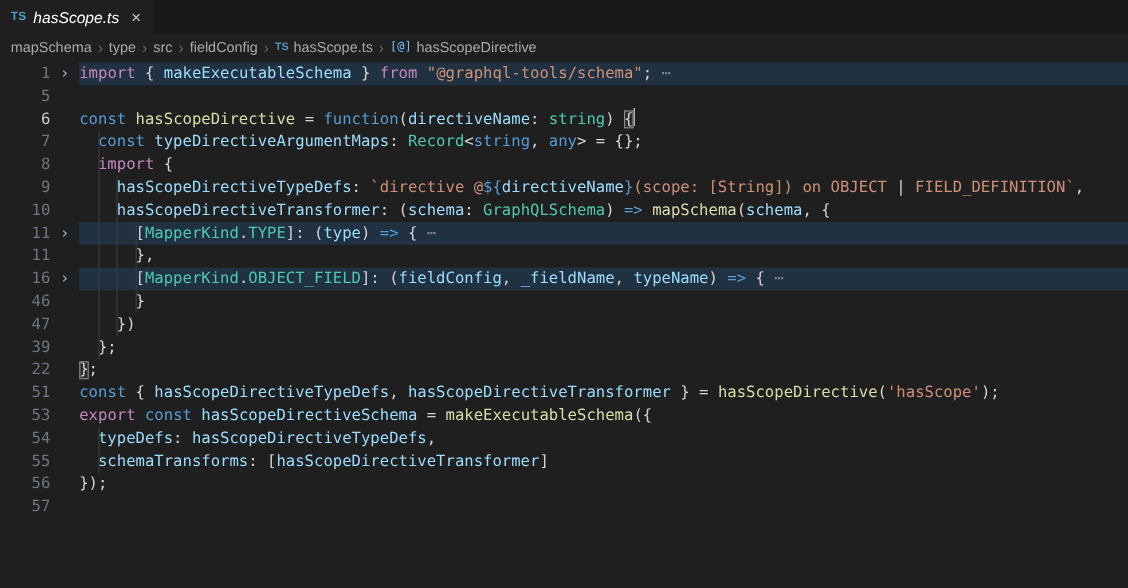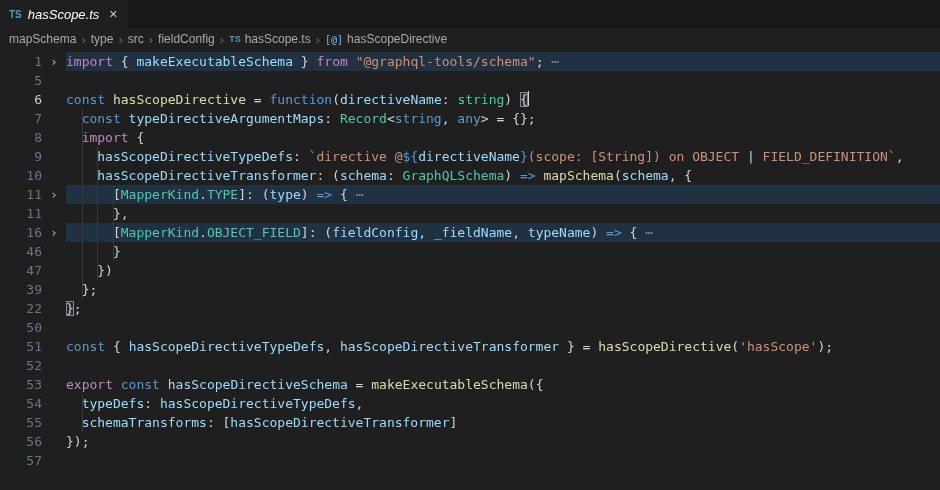--- a/index.html
+++ b/index.html
@@ -81,21 +81,19 @@
     <div class="line"><span class="num">8</span><span class="chev"></span><span class="code" style="padding-left: 2ch;"><span class="guide" style="left: 2ch;"></span><span class="tok kw" style="color: rgb(197, 134, 192);">import</span><span class="tok pun" style="color: rgb(212, 212, 212);"> {</span></span></div>
     <div class="line"><span class="num">9</span><span class="chev"></span><span class="code" style="padding-left: 4ch;"><span class="guide" style="left: 2ch;"></span><span class="guide" style="left: 4ch;"></span><span class="tok var" style="color: rgb(156, 220, 254);">hasScopeDirectiveTypeDefs</span><span class="tok pun" style="color: rgb(212, 212, 212);">: </span><span class="tok str" style="color: rgb(206, 145, 120);">`directive @</span><span class="tok kw2" style="color: rgb(86, 156, 214);">${</span><span class="tok var" style="color: rgb(156, 220, 254);">directiveName</span><span class="tok kw2" style="color: rgb(86, 156, 214);">}</span><span class="tok str" style="color: rgb(206, 145, 120);">(scope: [String]) on OBJECT </span><span class="tok pun" style="color: rgb(212, 212, 212);">|</span><span class="tok str" style="color: rgb(206, 145, 120);"> FIELD_DEFINITION`</span><span class="tok pun" style="color: rgb(212, 212, 212);">,</span></span></div>
     <div class="line"><span class="num">10</span><span class="chev"></span><span class="code" style="padding-left: 4ch;"><span class="guide" style="left: 2ch;"></span><span class="guide" style="left: 4ch;"></span><span class="tok var" style="color: rgb(156, 220, 254);">hasScopeDirectiveTransformer</span><span class="tok pun" style="color: rgb(212, 212, 212);">: (</span><span class="tok var" style="color: rgb(156, 220, 254);">schema</span><span class="tok pun" style="color: rgb(212, 212, 212);">: </span><span class="tok type" style="color: rgb(78, 201, 176);">GraphQLSchema</span><span class="tok pun" style="color: rgb(212, 212, 212);">) </span><span class="tok kw2" style="color: rgb(86, 156, 214);">=&gt;</span><span class="tok pun" style="color: rgb(212, 212, 212);"> </span><span class="tok fn" style="color: rgb(220, 220, 170);">mapSchema</span><span class="tok pun" style="color: rgb(212, 212, 212);">(</span><span class="tok var" style="color: rgb(156, 220, 254);">schema</span><span class="tok pun" style="color: rgb(212, 212, 212);">, {</span></span></div>
     <div class="line hl"><span class="num">11</span><span class="chev">›</span><span class="code" style="padding-left: 6ch;"><span class="guide" style="left: 2ch;"></span><span class="guide" style="left: 4ch;"></span><span class="guide" style="left: 6ch;"></span><span class="tok pun" style="color: rgb(212, 212, 212);">[</span><span class="tok type" style="color: rgb(78, 201, 176);">MapperKind</span><span class="tok pun" style="color: rgb(212, 212, 212);">.</span><span class="tok type" style="color: rgb(78, 201, 176);">TYPE</span><span class="tok pun" style="color: rgb(212, 212, 212);">]: (</span><span class="tok var" style="color: rgb(156, 220, 254);">type</span><span class="tok pun" style="color: rgb(212, 212, 212);">) </span><span class="tok kw2" style="color: rgb(86, 156, 214);">=&gt;</span><span class="tok pun" style="color: rgb(212, 212, 212);"> { </span><span class="tok fold fold-badge" style="color: rgb(138, 138, 138);">⋯</span></span></div>
     <div class="line"><span class="num">11</span><span class="chev"></span><span class="code" style="padding-left: 6ch;"><span class="guide" style="left: 2ch;"></span><span class="guide" style="left: 4ch;"></span><span class="guide" style="left: 6ch;"></span><span class="tok pun" style="color: rgb(212, 212, 212);">},</span></span></div>
     <div class="line hl"><span class="num">16</span><span class="chev">›</span><span class="code" style="padding-left: 6ch;"><span class="guide" style="left: 2ch;"></span><span class="guide" style="left: 4ch;"></span><span class="guide" style="left: 6ch;"></span><span class="tok pun" style="color: rgb(212, 212, 212);">[</span><span class="tok type" style="color: rgb(78, 201, 176);">MapperKind</span><span class="tok pun" style="color: rgb(212, 212, 212);">.</span><span class="tok type" style="color: rgb(78, 201, 176);">OBJECT_FIELD</span><span class="tok pun" style="color: rgb(212, 212, 212);">]: (</span><span class="tok var" style="color: rgb(156, 220, 254);">fieldConfig</span><span class="tok pun" style="color: rgb(212, 212, 212);">, </span><span class="tok var" style="color: rgb(156, 220, 254);">_fieldName</span><span class="tok pun" style="color: rgb(212, 212, 212);">, </span><span class="tok var" style="color: rgb(156, 220, 254);">typeName</span><span class="tok pun" style="color: rgb(212, 212, 212);">) </span><span class="tok kw2" style="color: rgb(86, 156, 214);">=&gt;</span><span class="tok pun" style="color: rgb(212, 212, 212);"> { </span><span class="tok fold fold-badge" style="color: rgb(138, 138, 138);">⋯</span></span></div>
     <div class="line"><span class="num">46</span><span class="chev"></span><span class="code" style="padding-left: 6ch;"><span class="guide" style="left: 2ch;"></span><span class="guide" style="left: 4ch;"></span><span class="guide" style="left: 6ch;"></span><span class="tok pun" style="color: rgb(212, 212, 212);">}</span></span></div>
     <div class="line"><span class="num">47</span><span class="chev"></span><span class="code" style="padding-left: 4ch;"><span class="guide" style="left: 2ch;"></span><span class="guide" style="left: 4ch;"></span><span class="tok pun" style="color: rgb(212, 212, 212);">})</span></span></div>
     <div class="line"><span class="num">39</span><span class="chev"></span><span class="code" style="padding-left: 2ch;"><span class="guide" style="left: 2ch;"></span><span class="tok pun" style="color: rgb(212, 212, 212);">};</span></span></div>
     <div class="line"><span class="num">22</span><span class="chev"></span><span class="code" style="padding-left: 0ch;"><span class="tok bm" style="color: rgb(212, 212, 212);">}</span><span class="tok pun" style="color: rgb(212, 212, 212);">;</span></span></div>
-    <div class="line"><span class="num">50</span><span class="chev"></span><span class="code" style="padding-left: 0ch;"></span></div>
     <div class="line"><span class="num">51</span><span class="chev"></span><span class="code" style="padding-left: 0ch;"><span class="tok kw2" style="color: rgb(86, 156, 214);">const</span><span class="tok pun" style="color: rgb(212, 212, 212);"> { </span><span class="tok var" style="color: rgb(156, 220, 254);">hasScopeDirectiveTypeDefs</span><span class="tok pun" style="color: rgb(212, 212, 212);">, </span><span class="tok var" style="color: rgb(156, 220, 254);">hasScopeDirectiveTransformer</span><span class="tok pun" style="color: rgb(212, 212, 212);"> } = </span><span class="tok fn" style="color: rgb(220, 220, 170);">hasScopeDirective</span><span class="tok pun" style="color: rgb(212, 212, 212);">(</span><span class="tok str" style="color: rgb(206, 145, 120);">'hasScope'</span><span class="tok pun" style="color: rgb(212, 212, 212);">);</span></span></div>
-    <div class="line"><span class="num">52</span><span class="chev"></span><span class="code" style="padding-left: 0ch;"></span></div>
     <div class="line"><span class="num">53</span><span class="chev"></span><span class="code" style="padding-left: 0ch;"><span class="tok kw" style="color: rgb(197, 134, 192);">export</span><span class="tok pun" style="color: rgb(212, 212, 212);"> </span><span class="tok kw2" style="color: rgb(86, 156, 214);">const</span><span class="tok pun" style="color: rgb(212, 212, 212);"> </span><span class="tok var" style="color: rgb(156, 220, 254);">hasScopeDirectiveSchema</span><span class="tok pun" style="color: rgb(212, 212, 212);"> = </span><span class="tok fn" style="color: rgb(220, 220, 170);">makeExecutableSchema</span><span class="tok pun" style="color: rgb(212, 212, 212);">({</span></span></div>
     <div class="line"><span class="num">54</span><span class="chev"></span><span class="code" style="padding-left: 2ch;"><span class="guide" style="left: 2ch;"></span><span class="tok var" style="color: rgb(156, 220, 254);">typeDefs</span><span class="tok pun" style="color: rgb(212, 212, 212);">: </span><span class="tok var" style="color: rgb(156, 220, 254);">hasScopeDirectiveTypeDefs</span><span class="tok pun" style="color: rgb(212, 212, 212);">,</span></span></div>
     <div class="line"><span class="num">55</span><span class="chev"></span><span class="code" style="padding-left: 2ch;"><span class="guide" style="left: 2ch;"></span><span class="tok var" style="color: rgb(156, 220, 254);">schemaTransforms</span><span class="tok pun" style="color: rgb(212, 212, 212);">: [</span><span class="tok var" style="color: rgb(156, 220, 254);">hasScopeDirectiveTransformer</span><span class="tok pun" style="color: rgb(212, 212, 212);">]</span></span></div>
     <div class="line"><span class="num">56</span><span class="chev"></span><span class="code" style="padding-left: 0ch;"><span class="tok pun" style="color: rgb(212, 212, 212);">});</span></span></div>
     <div class="line"><span class="num">57</span><span class="chev"></span><span class="code" style="padding-left: 0ch;"></span></div>
   </div>
 
 </body></html>

